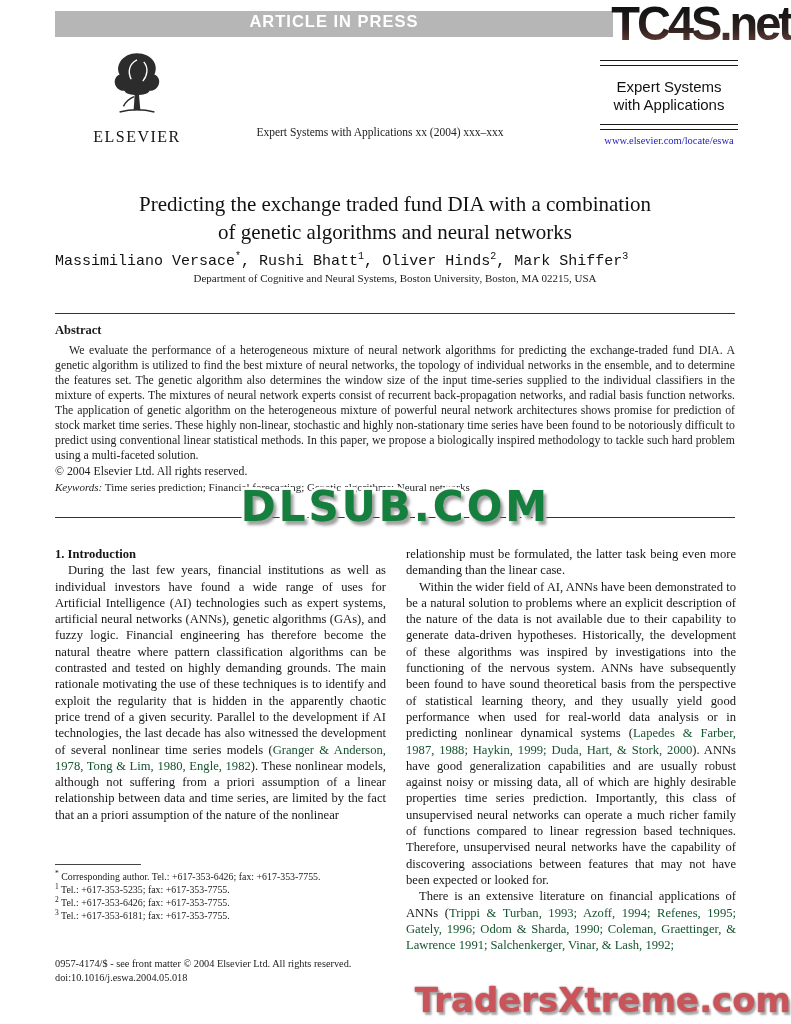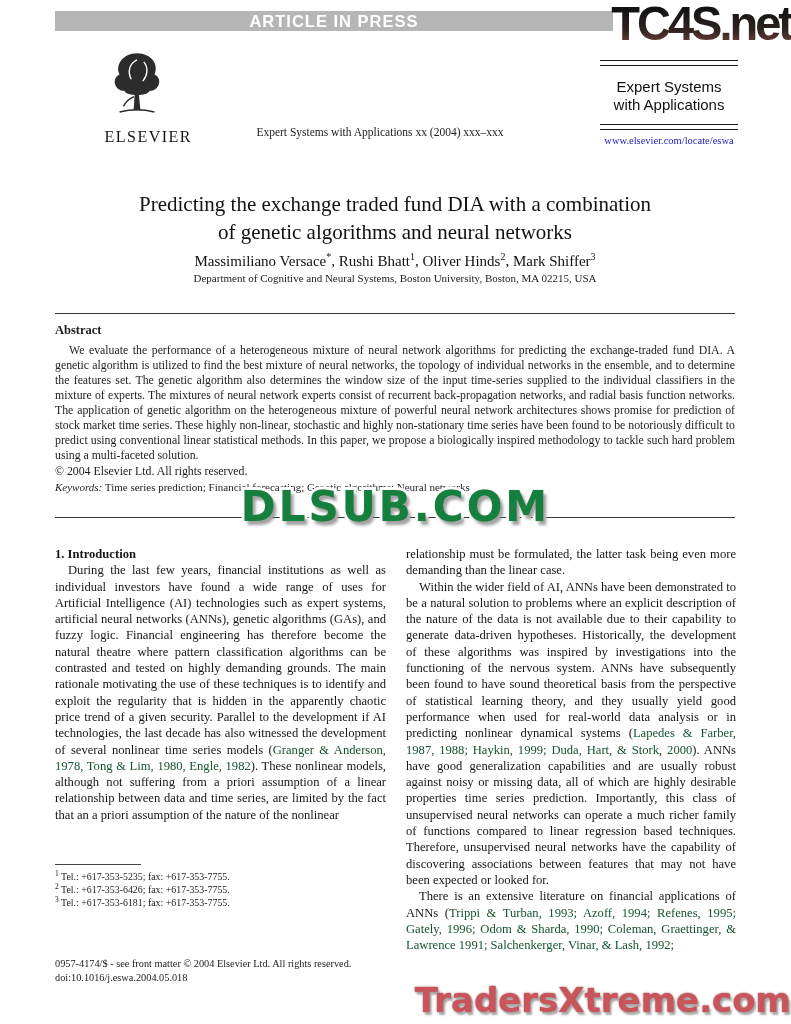--- a/index.html
+++ b/index.html
@@ -4,48 +4,48 @@
 <style>
   html,body{margin:0;padding:0;background:#e8e8e8;}
   #page{
     position:relative;width:791px;height:1024px;background:#ffffff;
     margin:0 auto;overflow:hidden;
     font-family:"Liberation Serif","DejaVu Serif",serif;color:#1c1c1c;
   }
   .abs{position:absolute;}
   
   .press-banner{
-    left:55px;top:11px;width:558px;height:20px;background:#b6b6b6;
+    left:55px;top:11px;width:558px;height:26px;background:#b6b6b6;
     font-family:"Liberation Sans",sans-serif;font-weight:bold;font-size:16.5px;
     color:#ffffff;letter-spacing:1px;text-align:center;line-height:20px;
   }
   .tc4s{
     top:-6px;right:0px;
     font-family:"Liberation Sans",sans-serif;font-weight:bold;font-size:47px;
     letter-spacing:-3px;
     background:linear-gradient(180deg,#121212 25%,#2e2220 62%,#6e4138 88%,#8a564a 100%);
     -webkit-background-clip:text;background-clip:text;color:transparent;
     transform:scaleY(1.04);transform-origin:top right;
   }
   .elsevier-block{left:82px;top:50px;width:110px;text-align:center;}
   .elsevier-name{
     font-family:"Liberation Serif",serif;font-size:16px;letter-spacing:1.5px;
-    color:#141414;margin-top:2px;text-align:right;
+    color:#141414;margin-top:2px;
   }
   .cite-line{left:150px;top:126px;width:460px;text-align:center;font-size:11.5px;color:#222;}
   .journal-block{left:600px;top:60px;width:138px;text-align:center;}
   .dblrule{height:4px;border-top:1.6px solid #1a1a1a;border-bottom:1.6px solid #1a1a1a;}
   .journal-name{
     font-family:"Liberation Sans",sans-serif;font-size:15px;line-height:18px;
     color:#111;margin:12px 0 10px 0;
   }
   .journal-url{font-family:"Liberation Serif",serif;font-size:10.5px;color:#2222bb;display:inline-block;}
   
   .title{left:55px;top:190px;width:680px;text-align:center;font-size:21px;line-height:28px;color:#111;}
-  .authors{left:55px;top:253px;width:680px;text-align:center;font-size:15px;color:#111;}
+  .authors{left:55px;top:253px;width:680px;font-size:15px;color:#111;font-family:Liberation Mono, monospace;}
   .authors sup{font-size:10px;}
   .affil{left:55px;top:272px;width:680px;text-align:center;font-size:11px;color:#222;}
   .rule-full{left:55px;width:680px;border-top:1.2px solid #333;height:0;}
   
   .abstract-head{left:55px;top:323px;font-weight:bold;font-size:12.5px;}
   .abstract-body{left:55px;top:343px;width:680px;font-size:11.8px;line-height:15px;text-align:justify;}
   .abstract-body p{margin:0;text-indent:14px;}
   .copyright-line{margin-top:1px;}
   .keywords{left:55px;top:481px;width:680px;font-size:11px;}
   .keywords .kw-label{font-style:italic;}
@@ -147,20 +147,21 @@
   </div>
 
   <div class="abs col right-col">
     <p>relationship must be formulated, the latter task being even more demanding than the linear case.</p>
     <p class="ind"><span>Within the wider field of AI, ANNs have been demonstrated to be a natural solution to problems where an explicit description of the nature of the data is not available due to their capability to generate data-driven hypotheses. Historically, the development of these algorithms was inspired by investigations into the functioning of the nervous system. ANNs have subsequently been found to have sound theoretical basis from the perspective of statistical learning theory, and they usually yield good performance when used for real-world data analysis or in predicting nonlinear dynamical systems (</span><span class="cite">Lapedes &amp; Farber, 1987, 1988; Haykin, 1999; Duda, Hart, &amp; Stork, 2000</span><span>). ANNs have good generalization capabilities and are usually robust against noisy or missing data, all of which are highly desirable properties time series prediction. Importantly, this class of unsupervised neural networks can operate a much richer family of functions compared to linear regression based techniques. Therefore, unsupervised neural networks have the capability of discovering associations between features that may not have been expected or looked for.</span></p>
     <p class="ind"><span>There is an extensive literature on financial applications of ANNs (</span><span class="cite">Trippi &amp; Turban, 1993; Azoff, 1994; Refenes, 1995; Gately, 1996; Odom &amp; Sharda, 1990; Coleman, Graettinger, &amp; Lawrence 1991; Salchenkerger, Vinar, &amp; Lash, 1992;</span></p>
   </div>
 
   <div class="abs footnotes">
     <div class="fn-rule"></div>
+    <p><sup class="fnmark">*</sup><span> Corresponding author. Tel.: +617-353-6426; fax: +617-353-7755.</span></p>
     <p><sup class="fnmark">1</sup><span> Tel.: +617-353-5235; fax: +617-353-7755.</span></p>
     <p><sup class="fnmark">2</sup><span> Tel.: +617-353-6426; fax: +617-353-7755.</span></p>
     <p><sup class="fnmark">3</sup><span> Tel.: +617-353-6181; fax: +617-353-7755.</span></p>
   </div>
 
   <div class="abs imprint">
     <div>0957-4174/$ - see front matter © 2004 Elsevier Ltd. All rights reserved.</div>
     <div>doi:10.1016/j.eswa.2004.05.018</div>
   </div>
 

